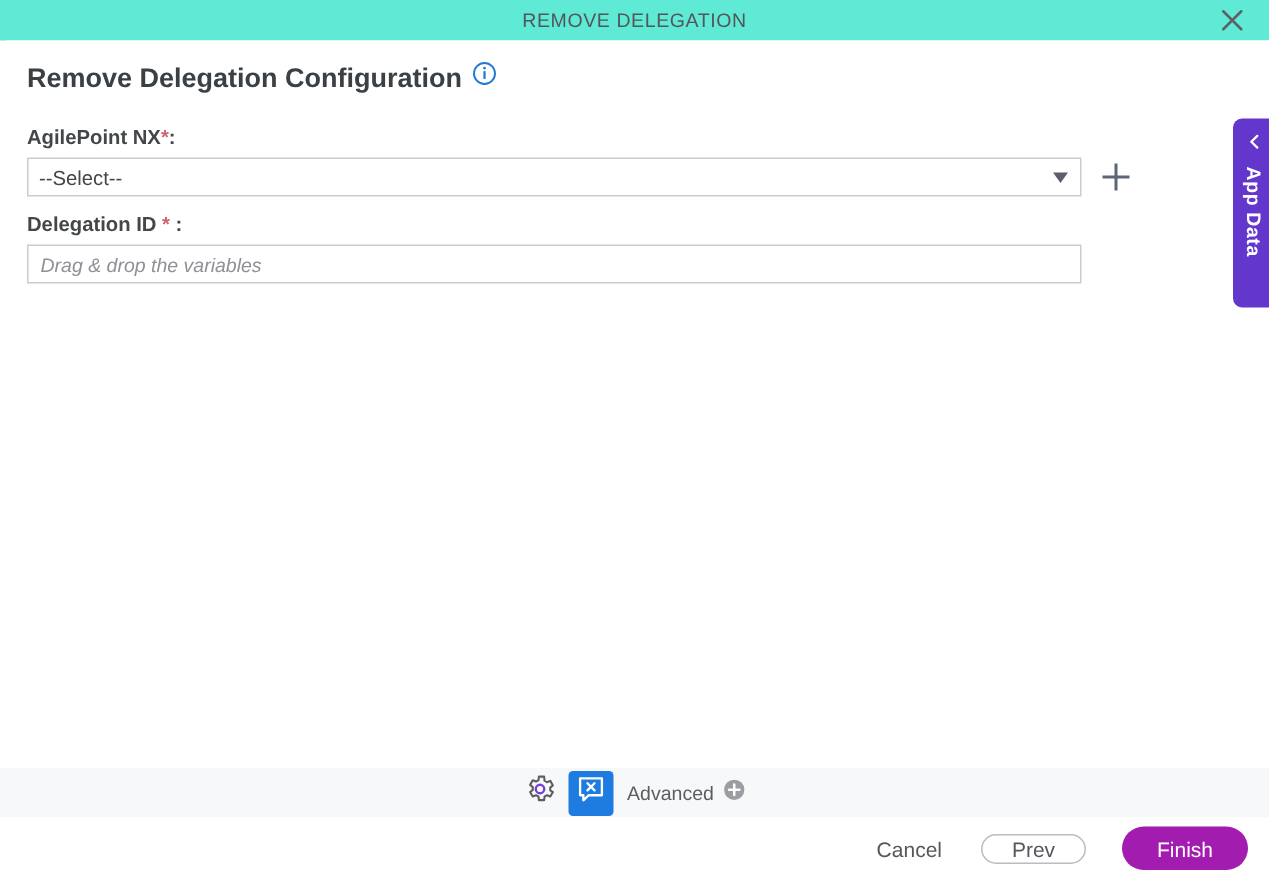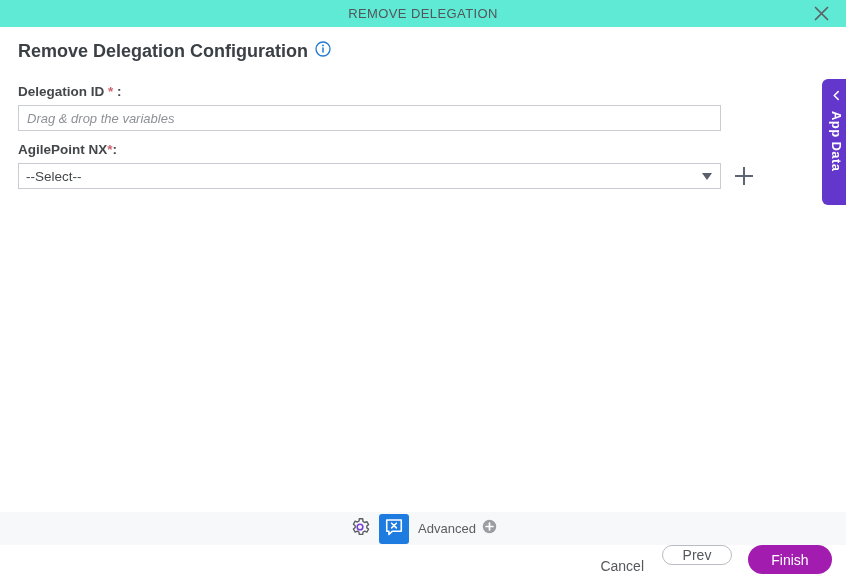--- a/index.html
+++ b/index.html
@@ -215,24 +215,25 @@
 
   
   .footer {
     position: absolute;
     left: 0;
     top: 545px;
     width: 846px;
     height: 41px;
     background: #ffffff;
     display: flex;
+    align-items: center;
     justify-content: flex-end;
     padding-right: 14px;
     box-sizing: border-box;
-    gap: 16px;
+    gap: 24px;
   }
   .btn-link {
     font-size: 14px;
     color: #55585c;
     cursor: pointer;
     background: none;
     border: none;
     font-family: "Liberation Sans", sans-serif;
     padding: 4px 2px;
   }
@@ -280,39 +281,39 @@
     <span class="info-icon">
       <svg width="16" height="16" viewBox="0 0 16 16">
         <circle cx="8" cy="8" r="7" fill="none" stroke="#2079d2" stroke-width="1.3"></circle>
         <circle cx="8" cy="4.4" r="0.95" fill="#2079d2"></circle>
         <rect x="7.25" y="6.3" width="1.5" height="5.4" rx="0.6" fill="#2079d2"></rect>
       </svg>
     </span>
   </div>
 
   <div class="form">
-
-    <div class="field">
-      <label class="field-label"><span>Delegation ID </span><span class="req">*</span><span> :</span></label>
-      <div class="field-row">
-        <input class="text-input" type="text" placeholder="Drag &amp; drop the variables" style="">
-      </div>
-    </div>
 
     <div class="field">
       <label class="field-label"><span>AgilePoint NX</span><span class="req">*</span><span>:</span></label>
       <div class="field-row">
         <div class="select-box">
           <span>--Select--</span>
           <span class="select-caret"></span>
         </div>
         <div class="plus-btn"></div>
       </div>
     </div>
 
+    <div class="field">
+      <label class="field-label"><span>Delegation ID </span><span class="req">*</span><span> :</span></label>
+      <div class="field-row">
+        <input class="text-input" type="text" placeholder="Drag &amp; drop the variables" style="">
+      </div>
+    </div>
+
   </div>
 
   <div class="app-data-tab">
     <span class="app-data-chevron">
       <svg width="11" height="11" viewBox="0 0 11 11">
         <path d="M7.2 1.6 L3.2 5.5 L7.2 9.4" stroke="#ffffff" stroke-width="1.5" fill="none" stroke-linecap="round" stroke-linejoin="round"></path>
       </svg>
     </span>
     <span class="app-data-label">App Data</span>
   </div>

